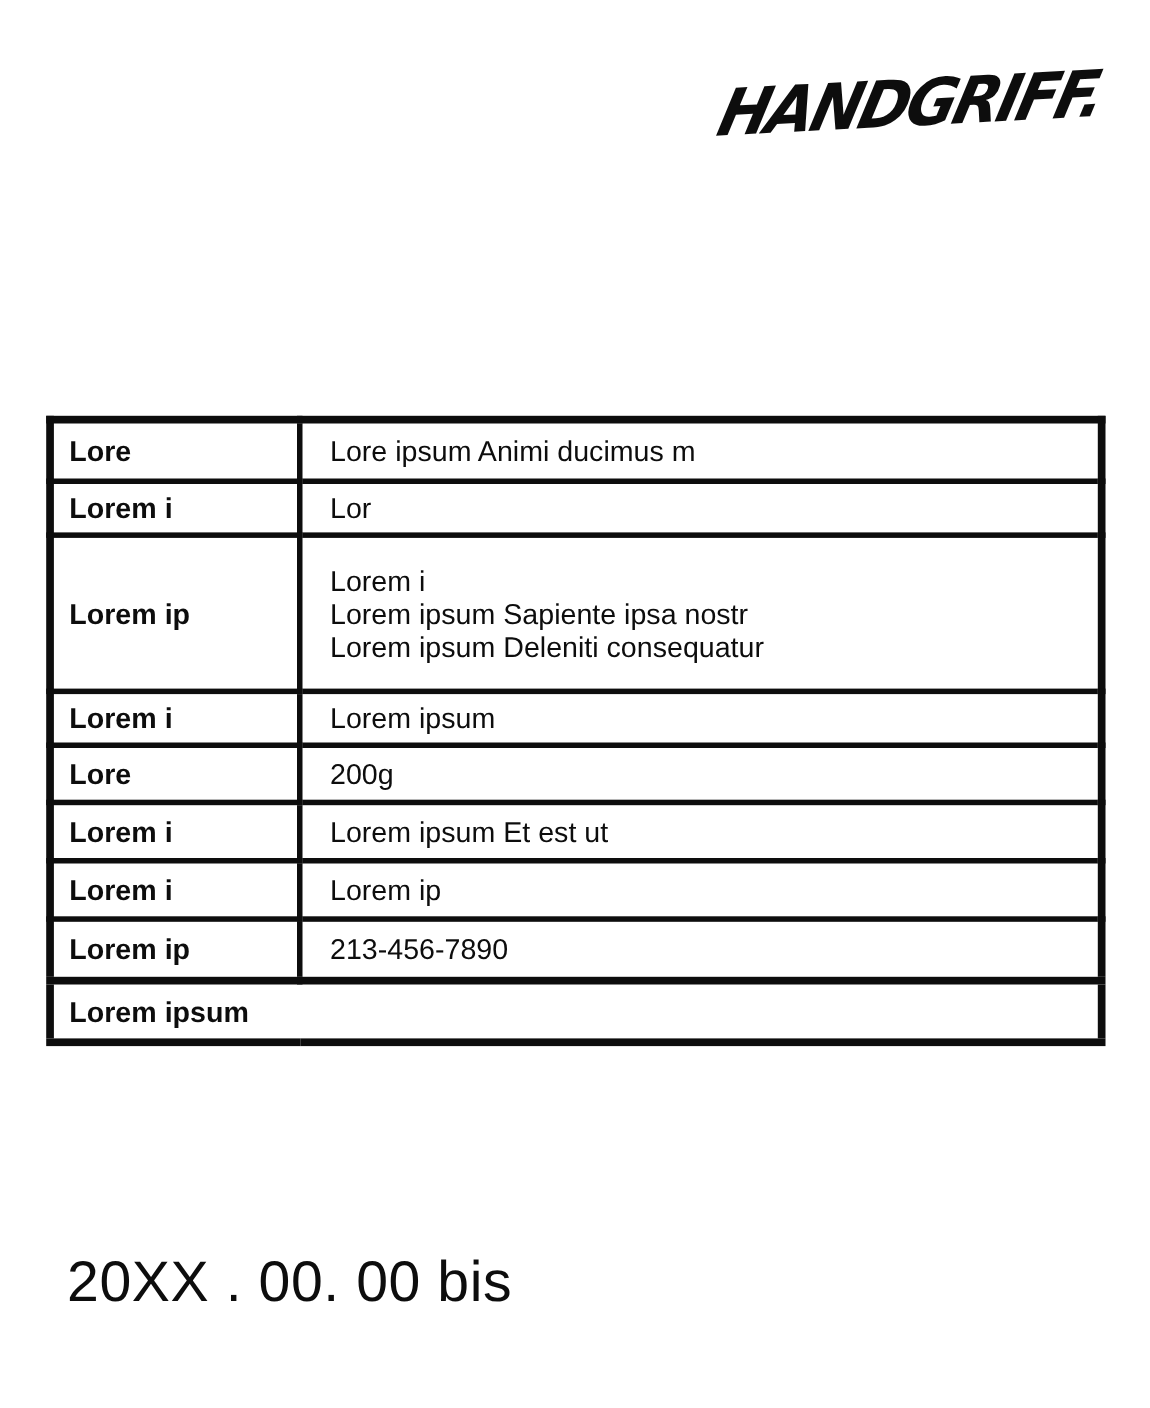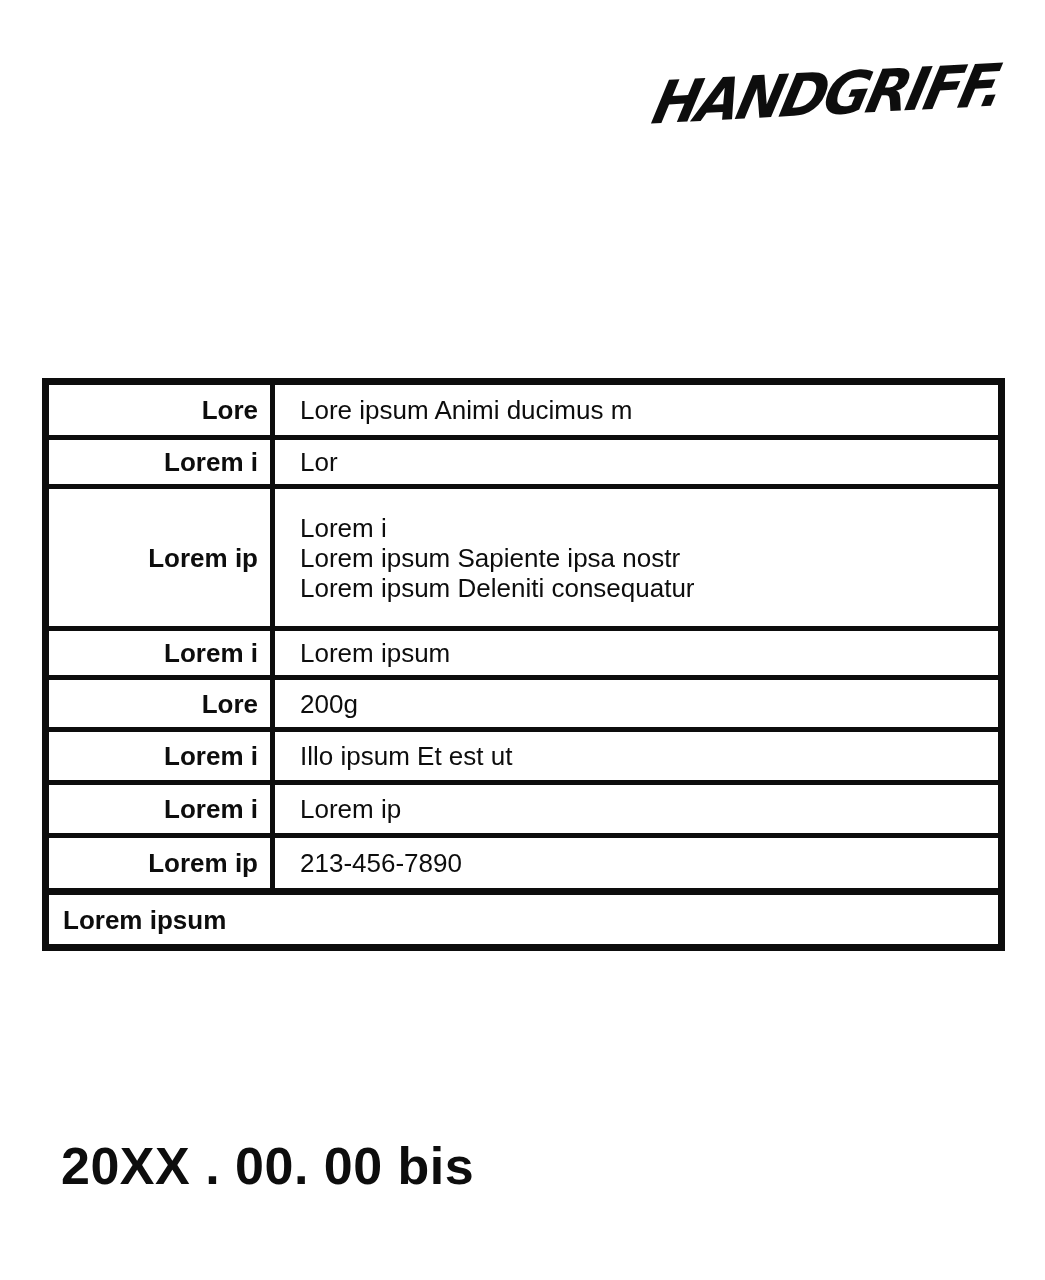--- a/index.html
+++ b/index.html
@@ -43,21 +43,20 @@
     border: 5px solid #0d0d0d;
     vertical-align: middle;
     font-size: 26px;
     line-height: 30px;
     padding: 6px 12px 6px 25px;
     overflow: hidden;
   }
   table.details td.label {
     font-weight: bold;
     padding-left: 14px;
-    text-align: right;
   }
   col.c1 { width: 227px; }
 
   tr.r1  { height: 56px; }
   tr.r2  { height: 49px; }
   tr.r3  { height: 142px; }
   tr.r4  { height: 49px; }
   tr.r5  { height: 52px; }
   tr.r6  { height: 53px; }
   tr.r7  { height: 53px; }
@@ -75,21 +74,21 @@
     padding-left: 14px;
     padding-right: 18px;
   }
 
   
   .date-footer {
     position: absolute;
     left: 61px;
     top: 1136px;
     font-size: 52px;
-    font-weight: 700;
+    font-weight: 400;
     letter-spacing: 0.5px;
     white-space: nowrap;
   }
 </style>
 </head>
 <body>
 
 <div class="logo">HANDGRIFF.</div>
 
 <table class="details">
@@ -117,21 +116,21 @@
     <tr class="r4">
       <td class="label">Lorem i</td>
       <td class="value">Lorem ipsum</td>
     </tr>
     <tr class="r5">
       <td class="label">Lore</td>
       <td class="value">200g</td>
     </tr>
     <tr class="r6">
       <td class="label">Lorem i</td>
-      <td class="value">Illo ipsum Et est ut</td>
+      <td class="value">Lorem ipsum Et est ut</td>
     </tr>
     <tr class="r7">
       <td class="label">Lorem i</td>
       <td class="value">Lorem ip</td>
     </tr>
     <tr class="r8">
       <td class="label">Lorem ip</td>
       <td class="value">213-456-7890</td>
     </tr>
     <tr class="section-row">

